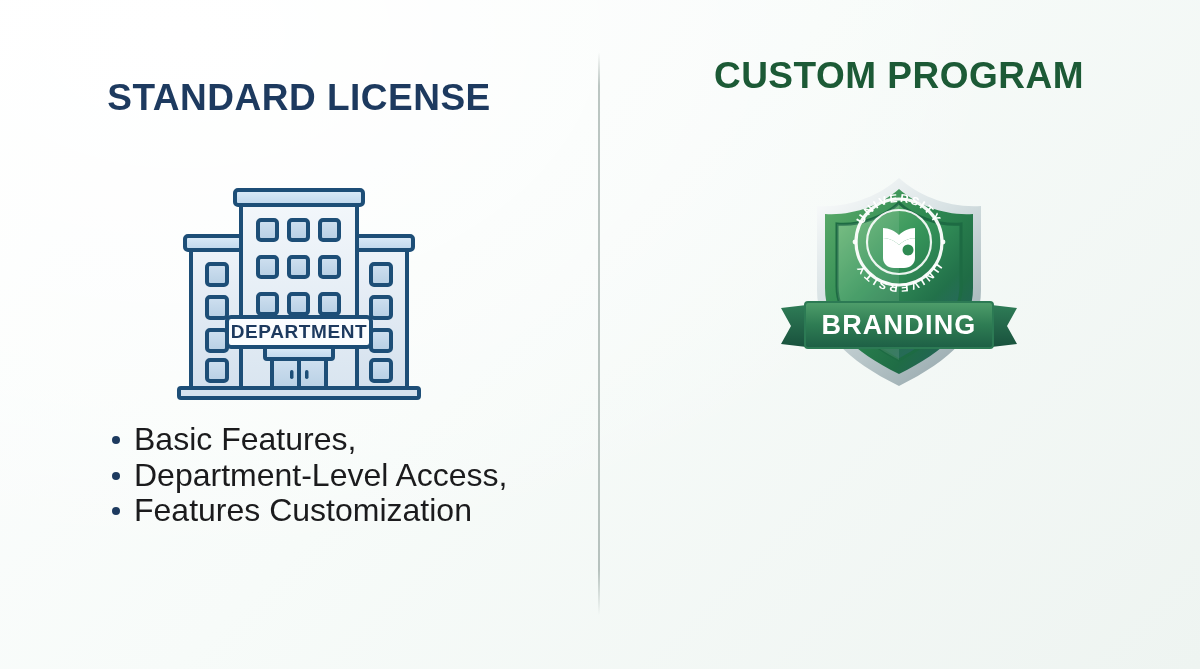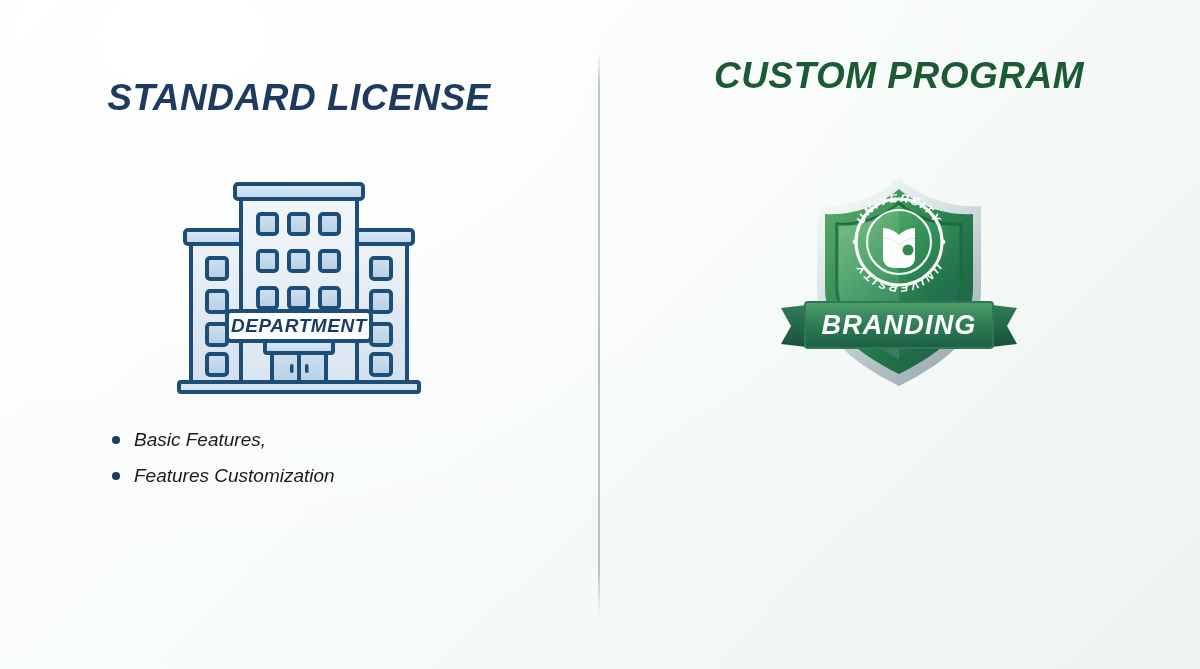--- a/index.html
+++ b/index.html
@@ -16,21 +16,20 @@
   }
 
   .slide {
     position: relative;
     width: 1200px;
     height: 669px;
     background:
       radial-gradient(ellipse 1400px 900px at 15% 5%, #ffffff 0%, rgba(255,255,255,0) 60%),
       linear-gradient(135deg, #fdfefe 0%, #f7fbf9 45%, #eef4f1 100%);
     overflow: hidden;
-    font-style: italic;
   }
 
   
   .divider {
     position: absolute;
     left: 598px;
     top: 52px;
     width: 2px;
     height: 563px;
     background: linear-gradient(to bottom,
@@ -65,32 +64,32 @@
 
   
   .art {
     position: absolute;
     left: 0;
     width: 100%;
     display: flex;
     justify-content: center;
     align-items: center;
   }
-  .art-left  { top: 176px; height: 225px; justify-content: center; }
+  .art-left  { top: 182px; height: 225px; justify-content: center; }
   .art-right { top: 160px; height: 235px; }
 
   
   .bullets {
     position: absolute;
     list-style: none;
   }
   .bullets li {
     position: relative;
     padding-left: 26px;
-    font-size: 19px;
+    font-size: 32px;
     line-height: 35.5px;
     color: #1b1b1d;
     white-space: nowrap;
   }
   .bullets li::before {
     content: "";
     position: absolute;
     left: 4px;
     top: 14px;
     width: 8px;
@@ -180,20 +179,21 @@
 
         <g>
           <rect x="58" y="133" width="144" height="30" rx="4" fill="#fbfdff" stroke="#1d4e77" stroke-width="4"></rect>
           <text x="130" y="154" text-anchor="middle" font-family="'Liberation Sans', sans-serif" font-size="19" font-weight="bold" letter-spacing="0.6" fill="#1d3a5f">DEPARTMENT</text>
         </g>
       </svg>
     </div>
 
     <ul class="bullets bullets-left">
       <li>Basic Features,</li>
+      <li>Department-Level Access,</li>
       <li>Features Customization</li>
     </ul>
   </div>
 
   <div class="col col-right">
 
     <div class="title title-right">
       <div>CUSTOM PROGRAM</div>
     </div>
 

